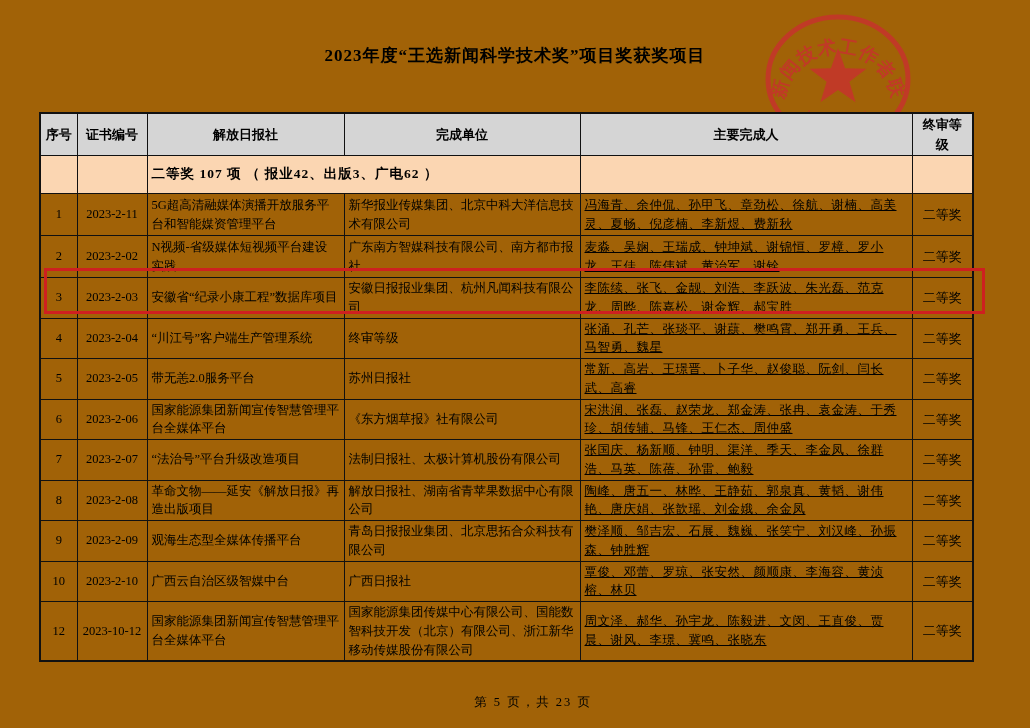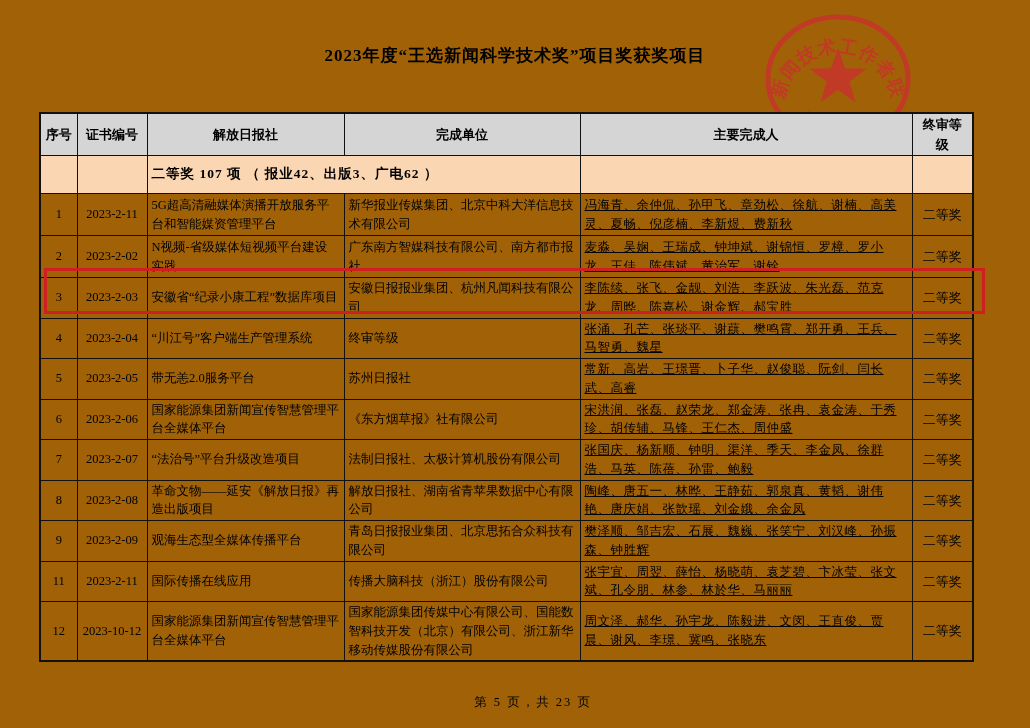--- a/index.html
+++ b/index.html
@@ -140,25 +140,25 @@
       </tr>
       <tr style="height:39px">
         <td class="c">9</td>
         <td class="c">2023-2-09</td>
         <td>观海生态型全媒体传播平台</td>
         <td>青岛日报报业集团、北京思拓合众科技有限公司</td>
         <td class="people">樊泽顺、邹吉宏、石展、魏巍、张笑宁、刘汉峰、孙振森、钟胜辉</td>
         <td class="c grade">二等奖</td>
       </tr>
       <tr style="height:38px">
-        <td class="c">11</td>
-        <td class="c">2023-2-11</td>
-        <td>国际传播在线应用</td>
-        <td>传播大脑科技（浙江）股份有限公司</td>
-        <td class="people">张宇宜、周翌、薛怡、杨晓萌、袁芝碧、卞冰莹、张文斌、孔令朋、林参、林於华、马丽丽</td>
+        <td class="c">10</td>
+        <td class="c">2023-2-10</td>
+        <td>广西云自治区级智媒中台</td>
+        <td>广西日报社</td>
+        <td class="people">覃俊、邓蕾、罗琼、张安然、颜顺康、李海容、黄浈榕、林贝</td>
         <td class="c grade">二等奖</td>
       </tr>
       <tr style="height:52px">
         <td class="c">12</td>
         <td class="c">2023-10-12</td>
         <td>国家能源集团新闻宣传智慧管理平台全媒体平台</td>
         <td>国家能源集团传媒中心有限公司、国能数智科技开发（北京）有限公司、浙江新华移动传媒股份有限公司</td>
         <td class="people">周文泽、郝华、孙宇龙、陈毅进、文闵、王直俊、贾晨、谢风、李璟、冀鸣、张晓东</td>
         <td class="c grade">二等奖</td>
       </tr>

